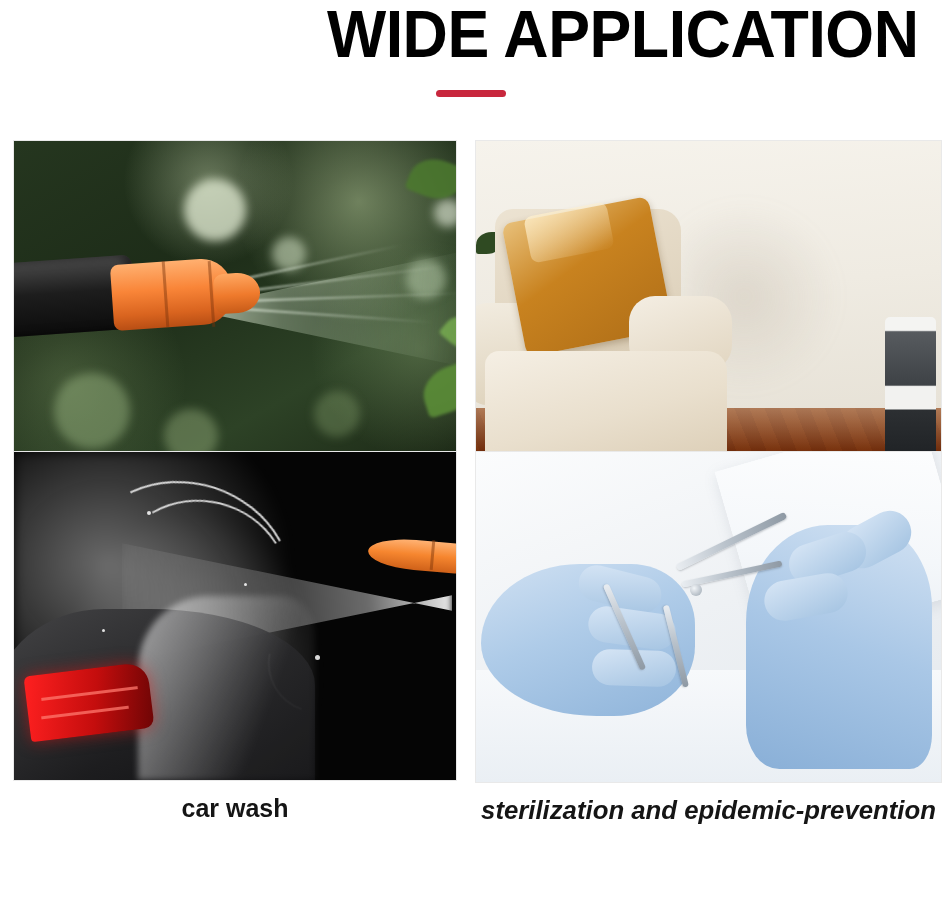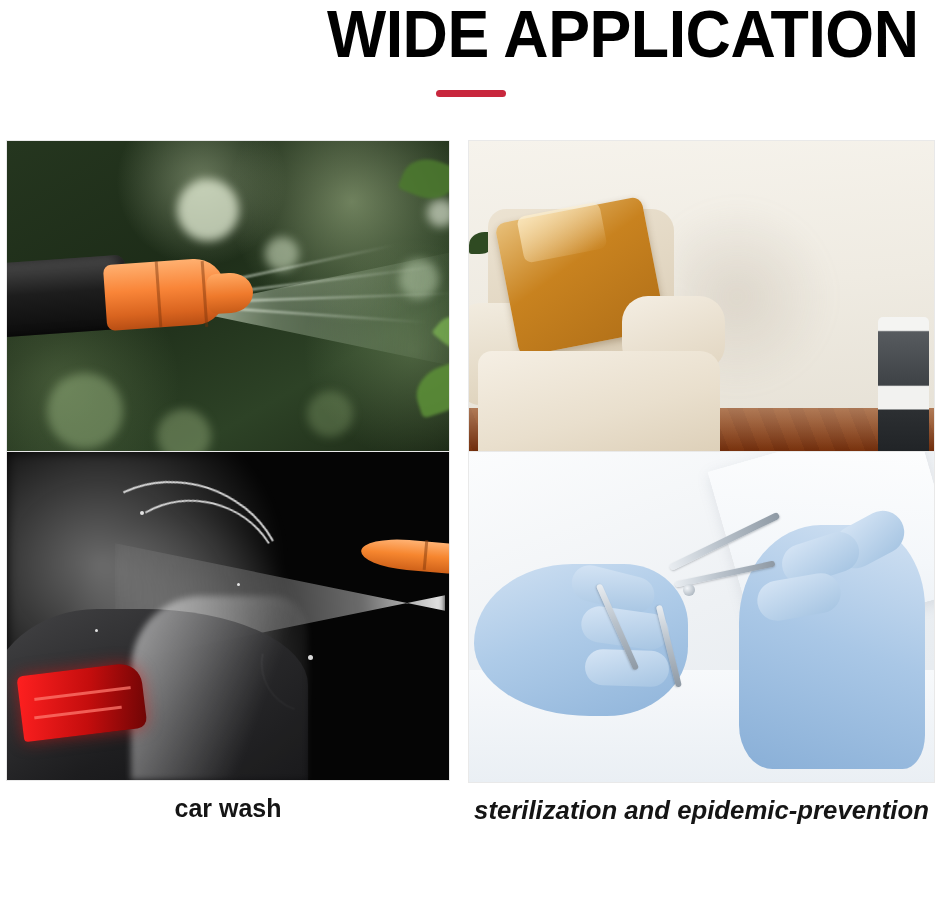--- a/index.html
+++ b/index.html
@@ -43,20 +43,21 @@
     border-radius: 4px;
     background: #c8273d;
   }
 
   
   .grid {
     position: absolute;
     top: 140px;
     left: 0;
     width: 818px;
+    padding-left: 7px;
   }
 
   .row { display: flex; width: 942px; }
   .row-top { height: 254px; }
   .row-bottom { height: 238px; }
 
   .cell { position: relative; }
   .cell-left  { width: 466px; padding-left: 6px;  padding-right: 16px; }
   .cell-right { width: 476px; padding-left: 2px;  padding-right: 7px; font-style: italic; }
 

